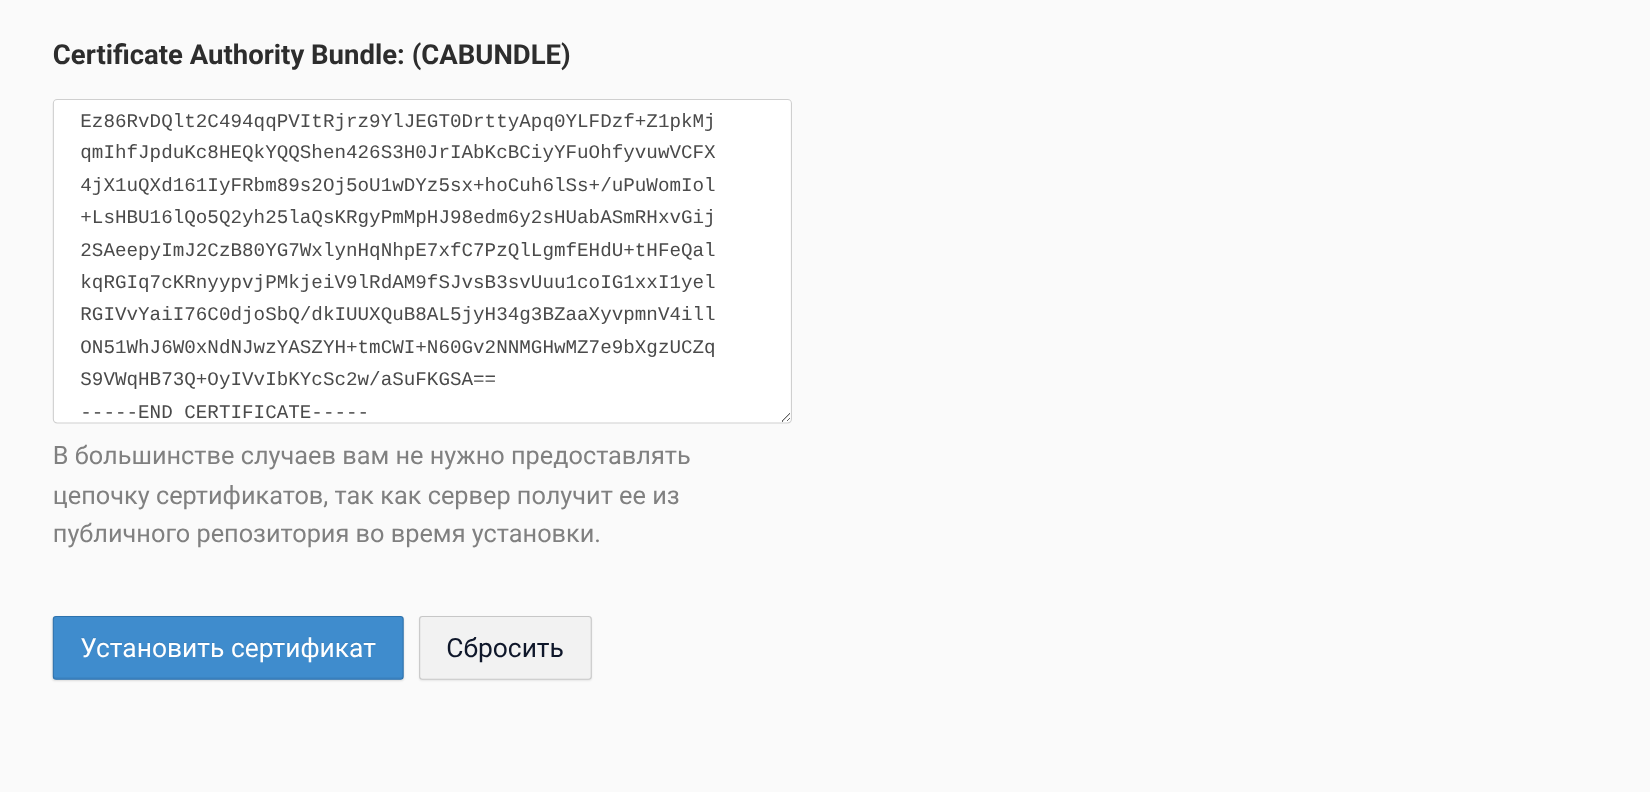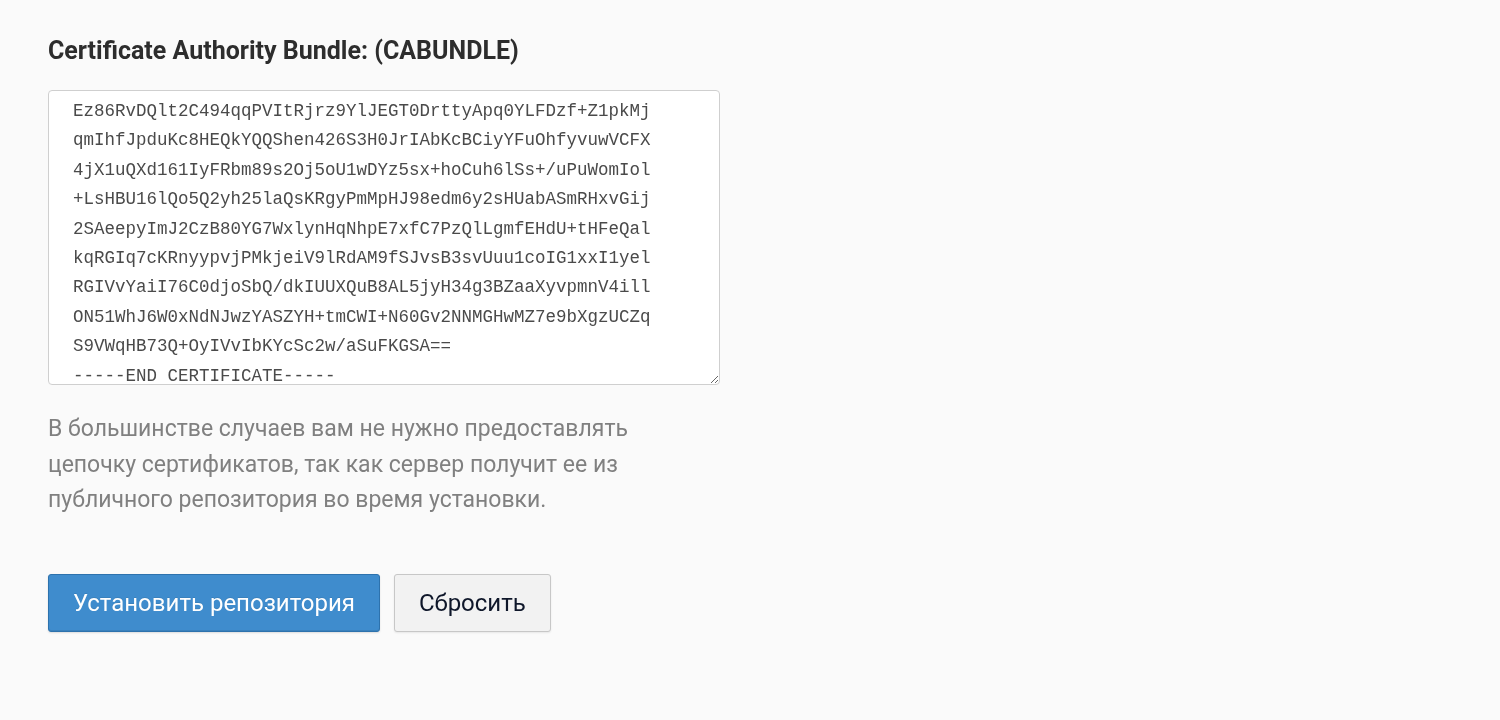--- a/index.html
+++ b/index.html
@@ -35,21 +35,21 @@
     font-family: ui-monospace, "SFMono-Regular", Menlo, Monaco, Consolas, "Liberation Mono", "Courier New", monospace;
     font-size: 17.5px;
     line-height: 1.68;
     color: #4a4a4a;
     padding: 6px 20px 6px 24px;
     white-space: pre;
     overflow: hidden;
     outline: none;
   }
   .help-text {
-    margin-top: 22px;
+    margin-top: 8px;
     font-size: 23px;
     line-height: 1.55;
     color: #808080;
     max-width: 660px;
   }
   .button-row {
     margin-top: 56px;
     display: flex;
     gap: 14px;
     align-items: stretch;
@@ -91,17 +91,17 @@
 2SAeepyImJ2CzB80YG7WxlynHqNhpE7xfC7PzQlLgmfEHdU+tHFeQal
 kqRGIq7cKRnyypvjPMkjeiV9lRdAM9fSJvsB3svUuu1coIG1xxI1yel
 RGIVvYaiI76C0djoSbQ/dkIUUXQuB8AL5jyH34g3BZaaXyvpmnV4ill
 ON51WhJ6W0xNdNJwzYASZYH+tmCWI+N60Gv2NNMGHwMZ7e9bXgzUCZq
 S9VWqHB73Q+OyIVvIbKYcSc2w/aSuFKGSA==
 -----END CERTIFICATE-----</textarea>
 
   <p class="help-text">В большинстве случаев вам не нужно предоставлять цепочку сертификатов, так как сервер получит ее из публичного репозитория во время установки.</p>
 
   <div class="button-row">
-    <button class="btn btn-primary">Установить репозитория</button>
+    <button class="btn btn-primary">Установить сертификат</button>
     <button class="btn btn-secondary">Сбросить</button>
   </div>
 
 </div>
 
 </body></html>

